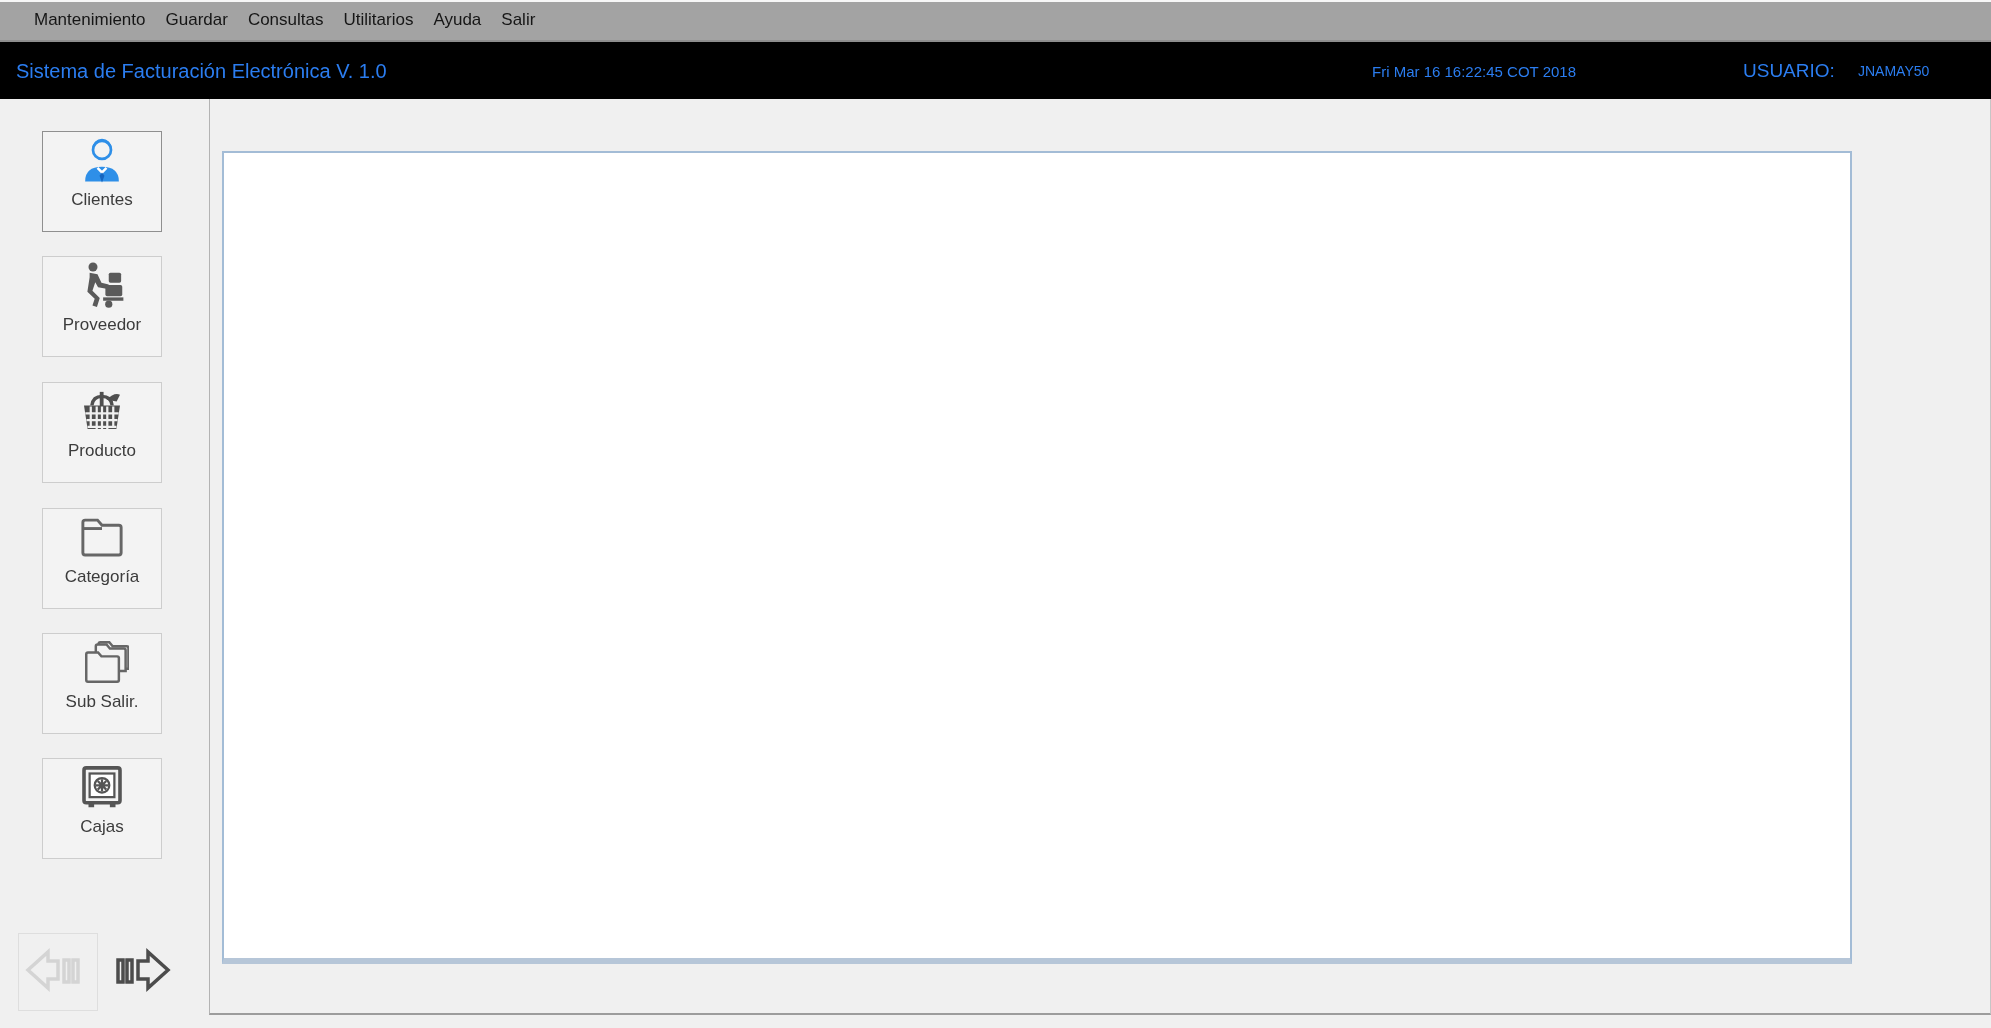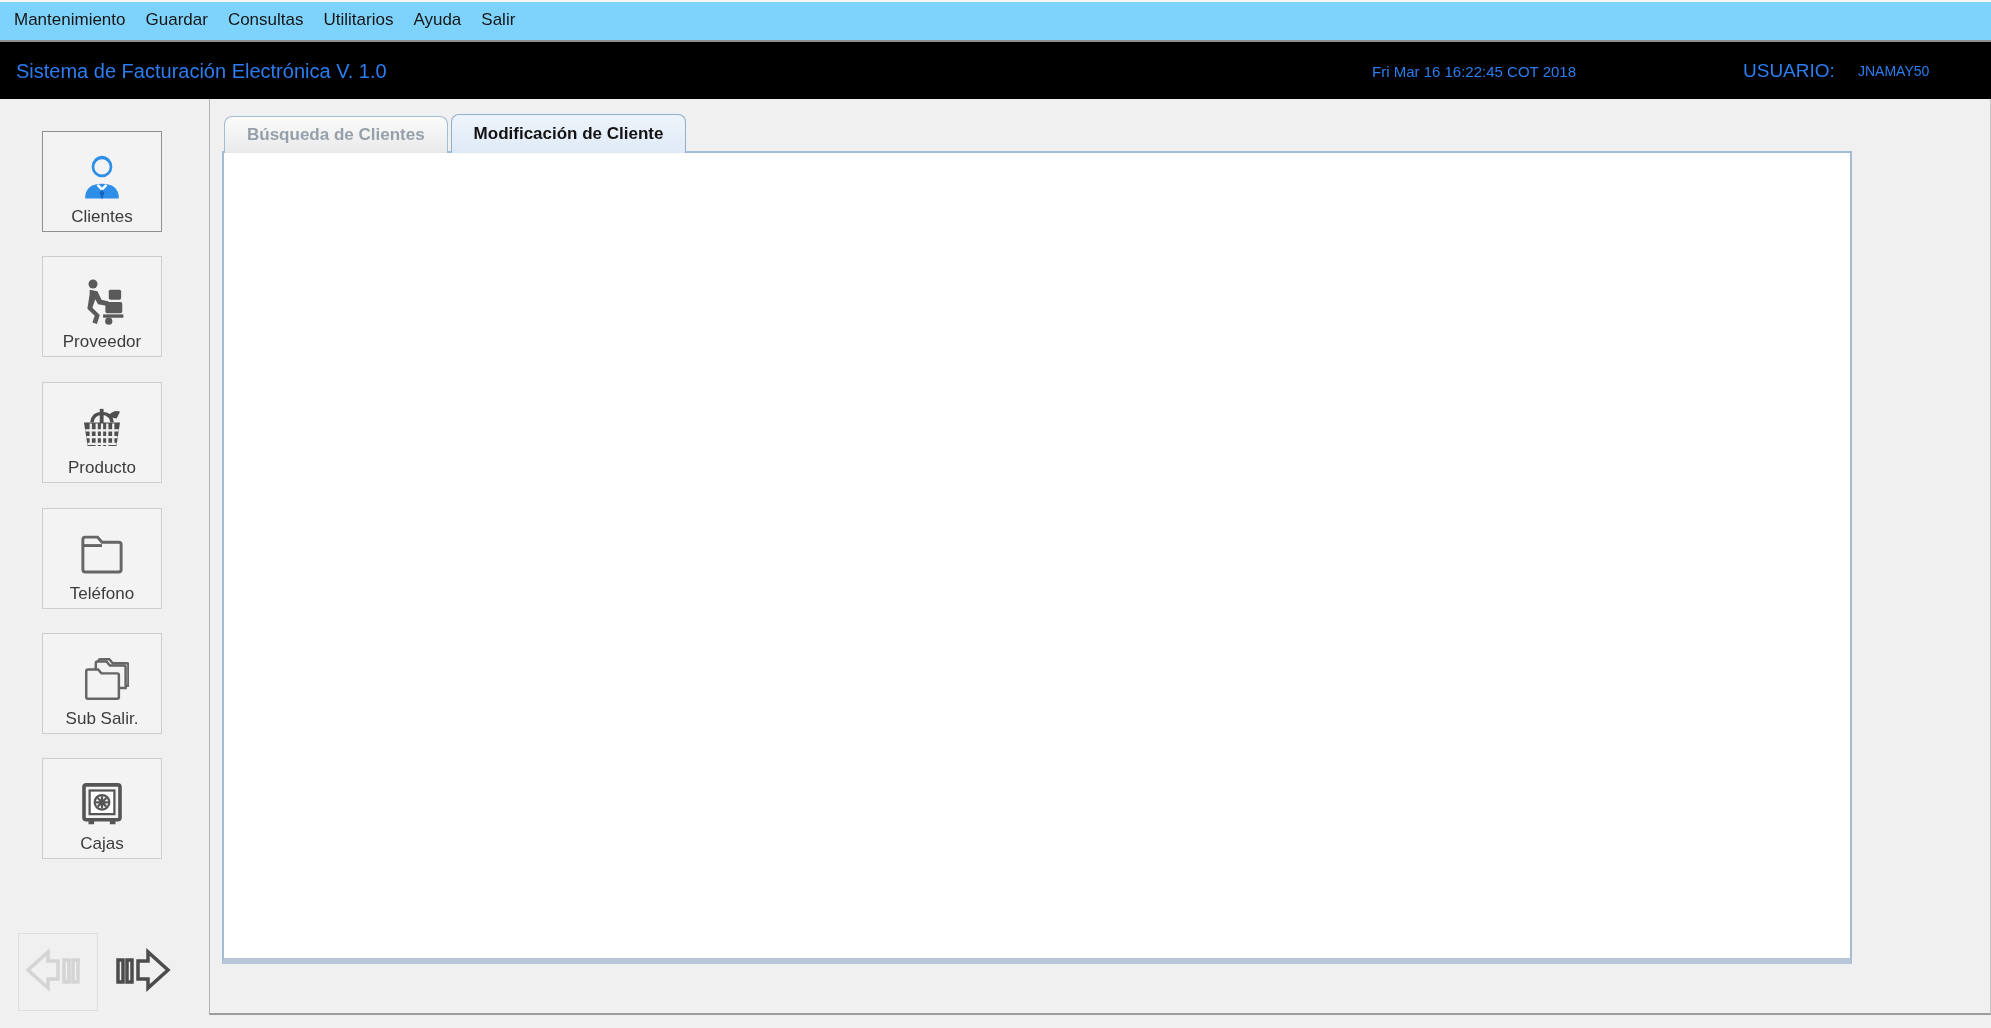--- a/index.html
+++ b/index.html
@@ -1,37 +1,37 @@
 <!DOCTYPE html>
 <html><head>
 <meta charset="utf-8">
 <style>
   html,body{margin:0;padding:0;background:#f0f0f0;}
   #app{position:relative;width:1991px;height:1028px;overflow:hidden;background:#f0f0f0;
        font-family:"Liberation Sans",sans-serif;}
 
   
-  .menubar{position:absolute;left:0;top:0;width:1991px;height:42px;background:#7dd3fc;
+  .menubar{position:absolute;left:0;top:0;width:1991px;height:42px;background:#a3a3a3;
            border-bottom:2px solid #8e8e8e;box-shadow:inset 0 2px 0 #f7f7f7;
-           display:flex;align-items:center;padding-left:4px;box-sizing:border-box;}
+           display:flex;align-items:center;padding-left:24px;box-sizing:border-box;}
   .menu-item{padding:0 10px;font-size:17px;color:#161616;cursor:default;}
 
   
   .titlebar{position:absolute;left:0;top:42px;width:1991px;height:57px;background:#000;}
   .titlebar span{position:absolute;top:50%;transform:translateY(-50%);
                  color:#2b7df0;font-weight:normal;white-space:nowrap;}
   .tb-title{left:16px;font-size:20px;}
   .tb-date{left:1372px;font-size:15px;}
   .tb-userlbl{left:1743px;font-size:19px;}
   .tb-user{left:1858px;font-size:14px;}
 
   
   .sbtn{position:absolute;left:42px;width:120px;height:101px;background:#f3f3f3;
         border:1px solid #cdcdcd;box-sizing:border-box;display:flex;flex-direction:column;
-        align-items:center;justify-content:flex-end;padding-bottom:4px;gap:3px;cursor:pointer;}
+        align-items:center;justify-content:flex-end;padding-bottom:21px;gap:3px;cursor:pointer;}
   .sbtn.active{border-color:#8f8f8f;}
   .sbtn .lab{font-size:17px;color:#3c3c3c;}
   .sbtn svg{display:block;}
 
   
   .navbtn{position:absolute;top:933px;width:80px;height:78px;display:flex;align-items:center;
           justify-content:center;box-sizing:border-box;}
   .navbtn.back{left:18px;border:1px solid #dedede;}
   .navbtn.fwd{left:104px;}
 
@@ -166,21 +166,21 @@
     <span class="lab">Producto</span>
   </div>
 
   <div class="sbtn" style="top:508px">
     <span>
       <svg width="54" height="54" viewBox="0 0 48 48" fill="none" stroke="#666" stroke-width="2.6">
         <path d="M7 38 V11 q0-2 2-2 h11 l4 4.5 h15 q2 0 2 2 V38 q0 2-2 2 H9 q-2 0-2-2z"></path>
         <path d="M7 16.5 h17"></path>
       </svg>
     </span>
-    <span class="lab">Teléfono</span>
+    <span class="lab">Categoría</span>
   </div>
 
   <div class="sbtn" style="top:633px">
     <span>
       <svg width="54" height="54" viewBox="0 0 48 48" fill="#f3f3f3" stroke="#666" stroke-width="2.2">
         <path d="M16 34 V12 q0-1.5 1.5-1.5 h8 l3 3.5 h12.5 q1.5 0 1.5 1.5 V34z" transform="translate(5,-4)"></path>
         <path d="M16 34 V12 q0-1.5 1.5-1.5 h8 l3 3.5 h12.5 q1.5 0 1.5 1.5 V34z" transform="translate(2.5,-2)"></path>
         <path d="M10 40 V17 q0-1.5 1.5-1.5 h9 l3 3.5 h14 q1.5 0 1.5 1.5 V40 q0 1.5-1.5 1.5 h-26 q-1.5 0-1.5-1.5z"></path>
       </svg>
     </span>
@@ -215,24 +215,20 @@
       <svg width="72" height="52" viewBox="0 0 72 52" fill="none" stroke="#4c4c4c" stroke-width="3.5">
         <rect x="10" y="16" width="5" height="22"></rect>
         <rect x="19" y="16" width="5" height="22"></rect>
         <path d="M30 17 h10 v-9 l20 18 -20 18 v-9 h-10z"></path>
       </svg>
     </span>
   </div>
 
   <div class="main-panel"></div>
 
-  <div class="tabrow">
-    <div class="tab">Búsqueda de Clientes</div>
-    <div class="tab active">Modificación de Cliente</div>
-  </div>
   <div class="tabcontent"></div>
 
   <div class="toolbar-box"></div>
   <div class="btn btn-save">
     <span>
       <svg width="32" height="32" viewBox="0 0 32 32">
         <path d="M4 4 h20 l4 4 v20 H4z" fill="#cf4a33" stroke="#7e241a" stroke-width="1.5"></path>
         <rect x="10" y="5" width="12" height="9" fill="#dcdcdc" stroke="#7e241a"></rect>
         <rect x="17" y="6" width="3.5" height="7" fill="#a02313"></rect>
         <rect x="8" y="18" width="16" height="9.5" fill="#f8efe0" stroke="#7e241a"></rect>

